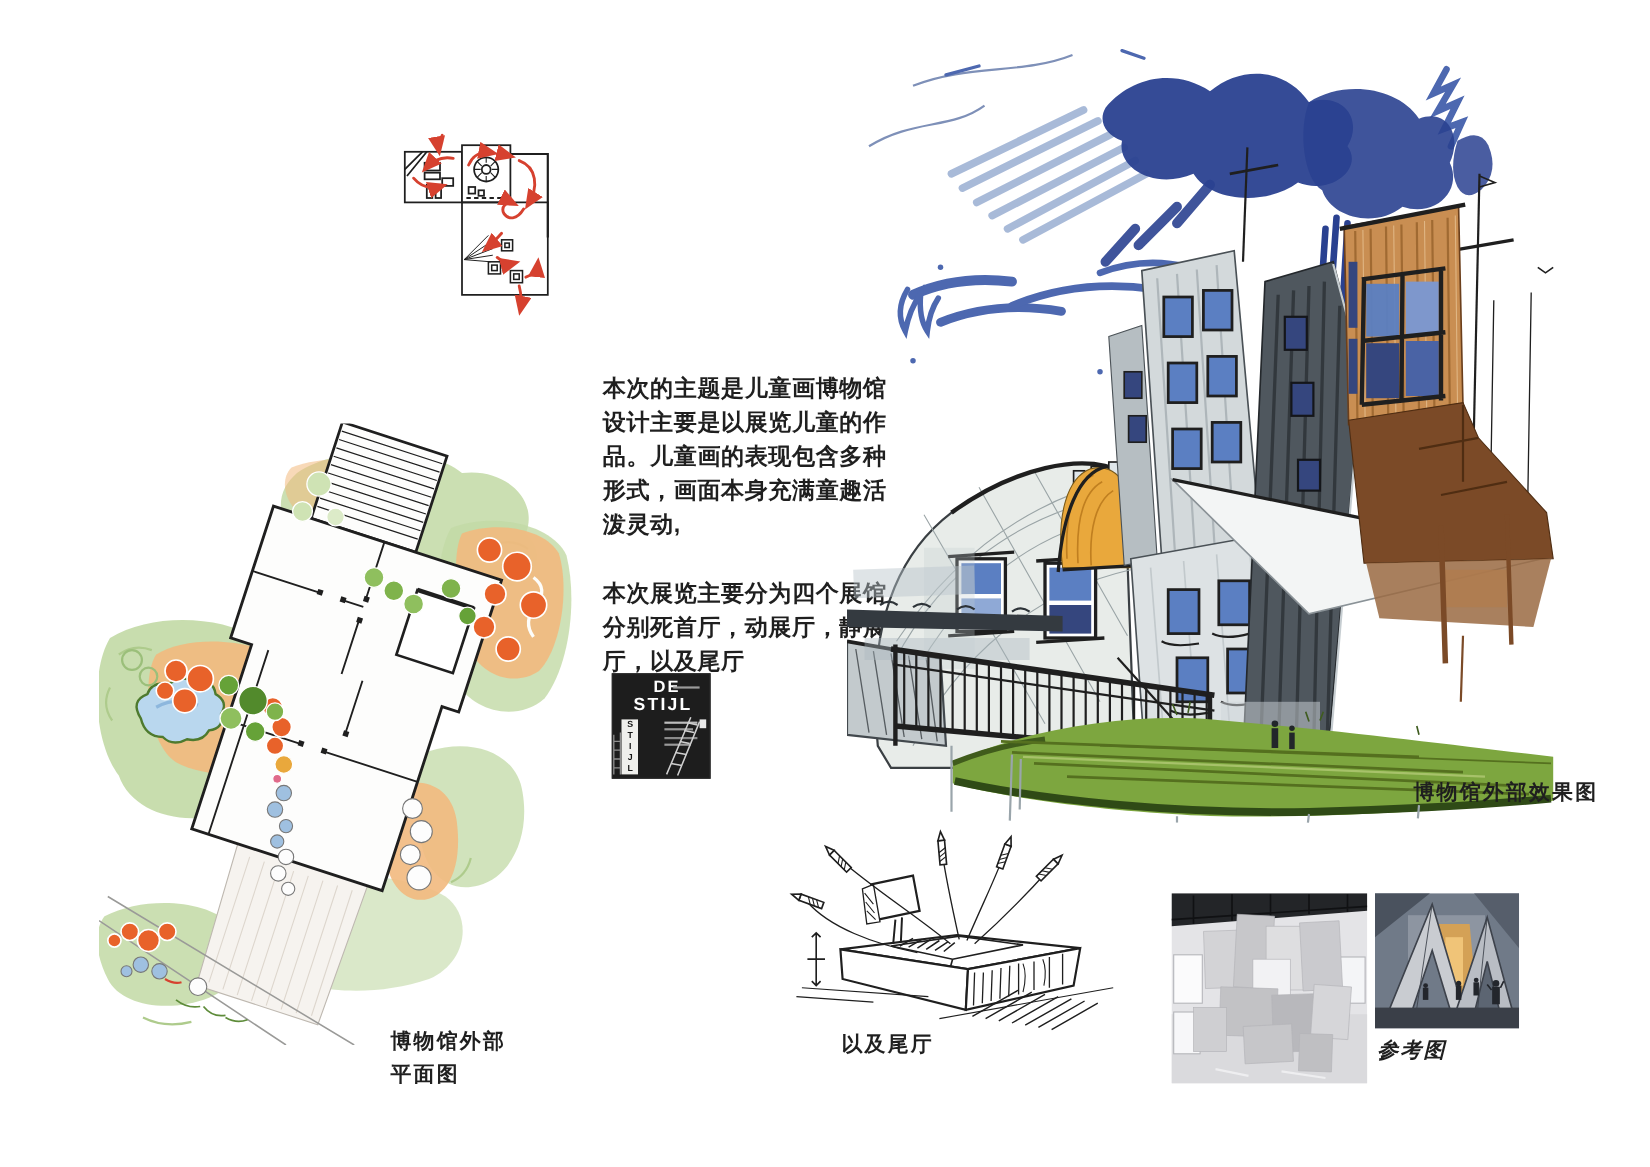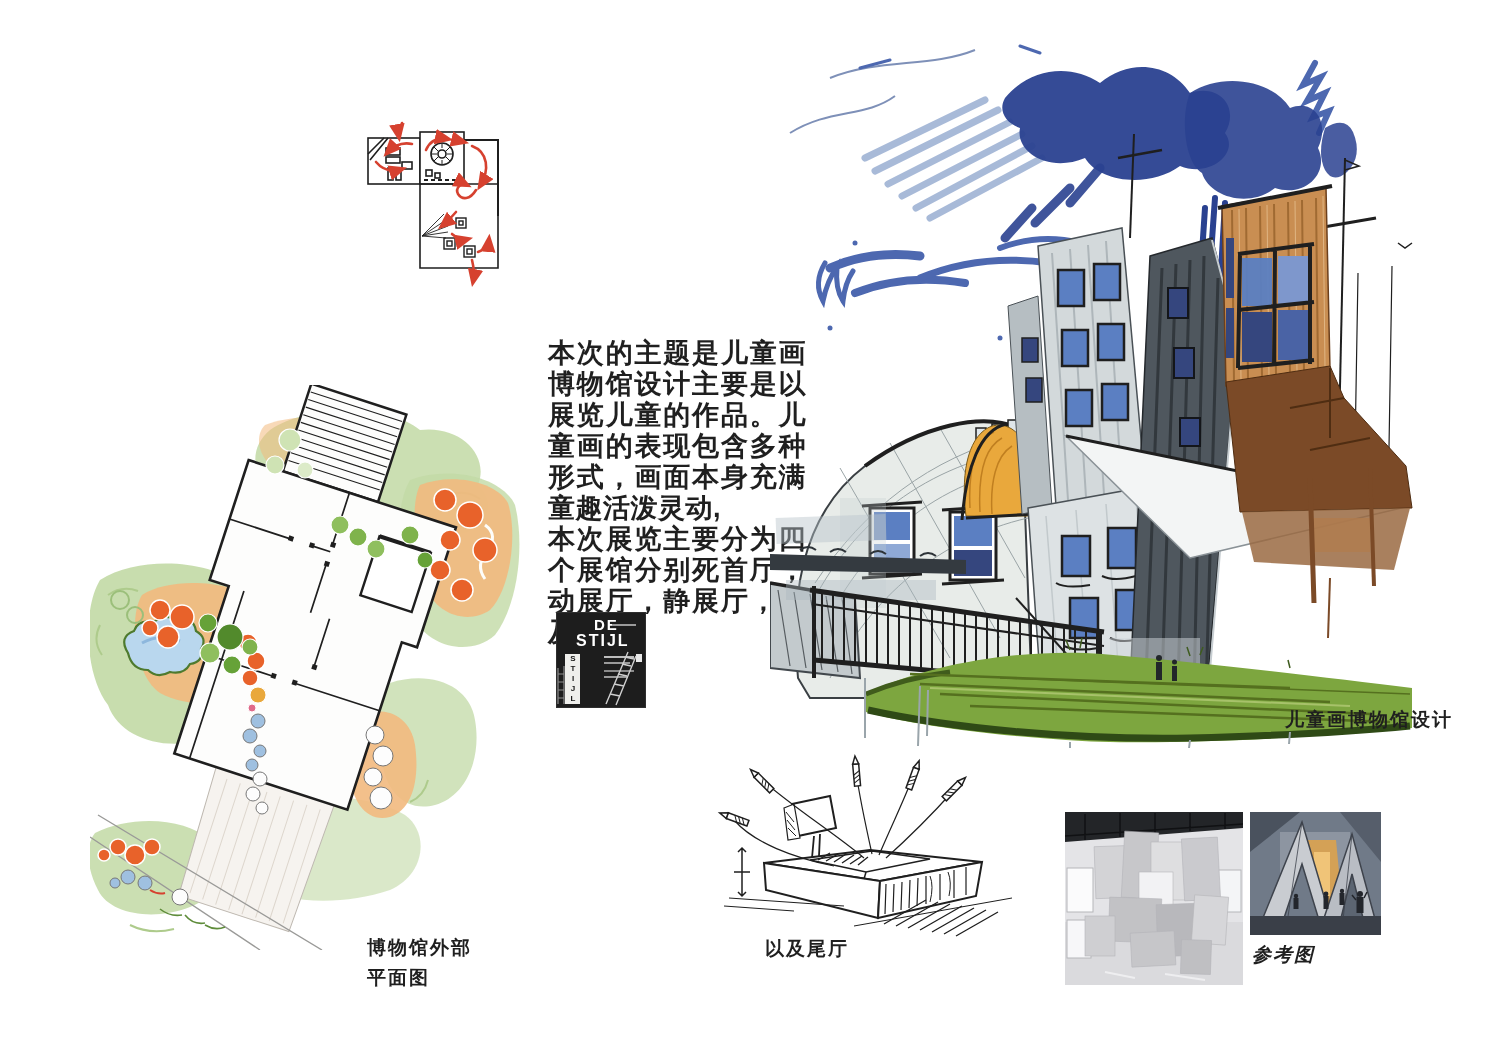--- a/index.html
+++ b/index.html
@@ -1,23 +1,23 @@
 <!DOCTYPE html>
 <html style="--ink: #1f1f1f; --red: #d6412f; --sky-light: #93a9cf; --sky-mid: #4d68b0; --sky-dark: #2a4190; --slab-light: #d3d9db; --slab-mid: #b6bec2; --slab-dark: #4f575e; --window-blue: #5b7fc2; --glass-dark: #35467e; --yellow: #e9a83c; --tan: #c98e52; --brown: #7b4a27; --lawn: #7da63f; --lawn-dark: #2f4a16; --plan-green: #c2d9a5; --plan-green-mid: #97c06c; --tree-green: #66a238; --tree-orange: #e8622a; --path-orange: #f2b97e; --pond-blue: #b9d7ee; --tree-blue: #9fc0e0; --poster-bg: #1d1d1d;"><head>
 <meta charset="utf-8">
 <style>
   html,body{margin:0;padding:0;background:#d9d9d9;}
   .board{position:relative;width:1500px;height:1061px;background:#ffffff;overflow:hidden;
          font-family:"Liberation Sans","DejaVu Sans",sans-serif;color:var(--ink,#1f1f1f);}
   .abs{position:absolute;}
   .title{font-size:41px;font-weight:900;letter-spacing:2px;line-height:1;white-space:nowrap;}
   .date{font-size:21px;font-weight:800;text-align:right;margin-top:5px;letter-spacing:2px;}
-  .para{width:258px;font-size:27px;line-height:31px;font-weight:800;letter-spacing:.5px;text-align:justify;}
+  .para{width:258px;font-size:21px;line-height:31px;font-weight:800;letter-spacing:.5px;text-align:justify;}
   .cap{font-size:19px;font-weight:800;letter-spacing:2px;white-space:nowrap;}
-  .cap-2line{font-size:19px;font-weight:800;letter-spacing:2px;line-height:30px;margin-left:12px;}
+  .cap-2line{font-size:19px;font-weight:800;letter-spacing:2px;line-height:30px;}
   .poster{width:90px;height:96px;background:var(--poster-bg,#1d1d1d);position:relative;box-shadow:0 0 0 1px #2e2e2e inset;}
   .pw1{position:absolute;left:38px;top:4px;color:#fff;font-weight:800;font-size:15px;letter-spacing:2px;}
   .pw2{position:absolute;left:20px;top:20px;color:#fff;font-weight:800;font-size:16px;letter-spacing:2px;}
   .pmini{position:absolute;left:24px;top:9px;color:#8f8f8f;font-size:5px;}
   .pline{position:absolute;background:#9a9a9a;height:2px;}
   .pblock{position:absolute;background:#c7c7c7;}
   .vstrip{position:absolute;left:9px;top:42px;width:15px;height:50px;background:#efefec;display:flex;align-items:center;justify-content:center;}
   .vtext{writing-mode:vertical-rl;text-orientation:upright;font-size:8px;font-weight:800;color:#141414;letter-spacing:1px;line-height:1;}
   svg{display:block;}
 </style>
@@ -396,21 +396,21 @@
       <path d="M560,540 L558,600" style="stroke:var(--brown)"></path>
     </g>
     <g fill="#22262a">
       <rect x="386" y="624" width="6" height="18"></rect>
         <circle cx="389" cy="620" r="3"></circle>
       <rect x="402" y="628" width="5" height="15"></rect>
         <circle cx="404.5" cy="624" r="2.5"></circle>
     </g>
   </svg>
 
-  <div class="abs cap" style="left:1285px;top:707px;">儿童画博物馆设计</div>
+  <div class="abs cap" style="left:1285px;top:707px;">博物馆外部效果图</div>
 
   <svg class="abs" style="left:714px;top:748px;" width="300" height="195" viewBox="0 0 300 195">
     <defs>
       <g id="pcl">
         <rect x="-18" y="-3" width="22" height="6" fill="#ffffff" style="stroke:var(--ink)" stroke-width="1.5"></rect>
         <polygon points="4,-3 12,0 4,3" fill="#ffffff" style="stroke:var(--ink)" stroke-width="1.5"></polygon>
         <path d="M-15,-3 L-11,3 M-11,-3 L-7,3 M-7,-3 L-3,3" style="stroke:var(--ink)" stroke-width="1"></path>
       </g>
     </defs>
     <g fill="none" style="stroke:var(--ink)">

